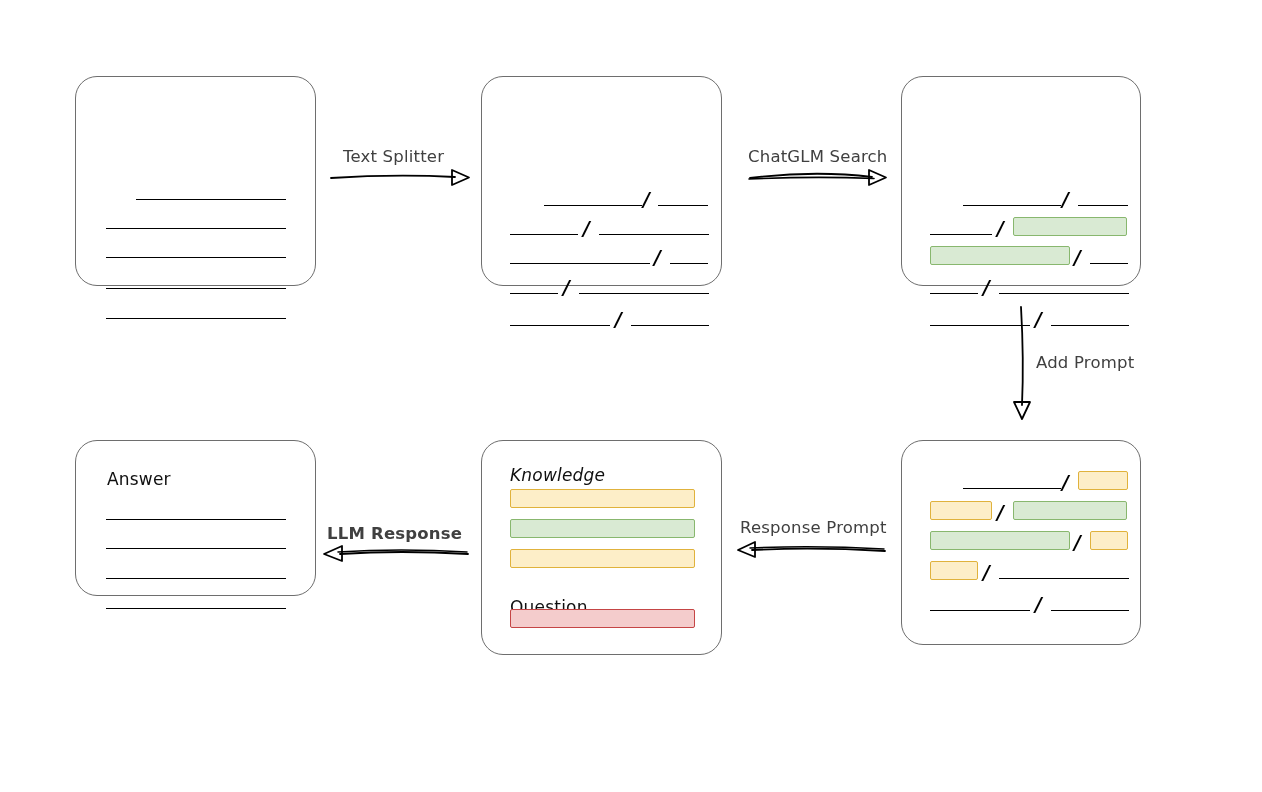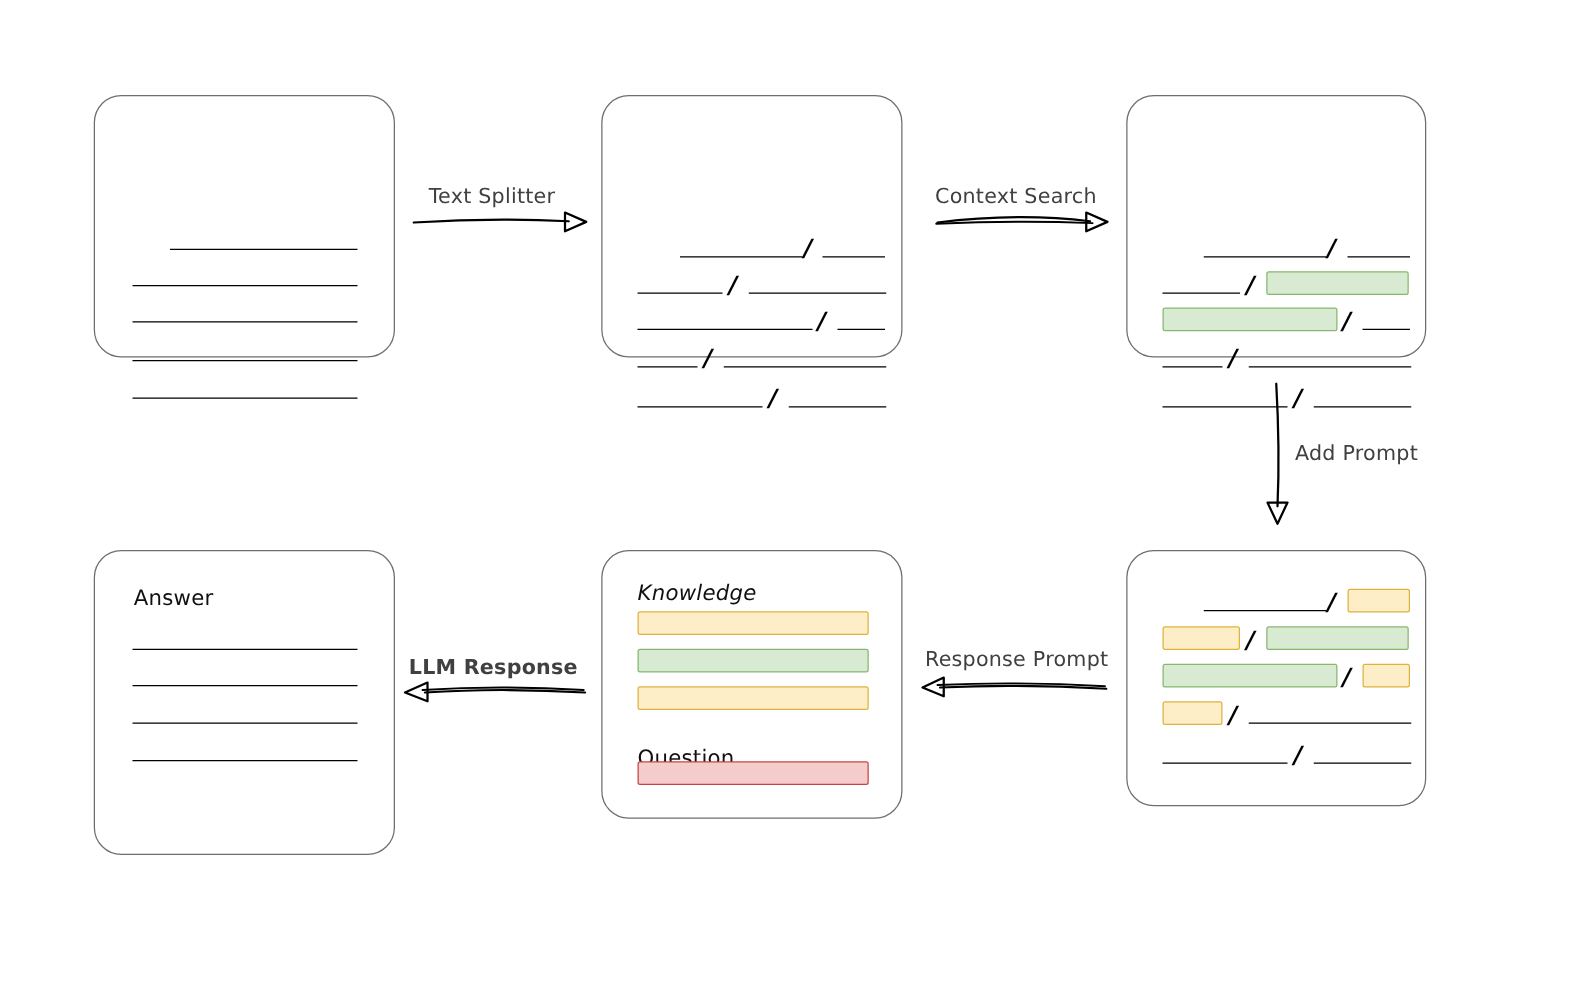--- a/index.html
+++ b/index.html
@@ -156,21 +156,21 @@
         <div class="chip green" style="left: 28px; top: 169px; width: 140px; height: 19px;"></div>
         <div class="slash" style="left: 172px; top: 171px;">/</div>
         <div class="rule" style="left: 188px; top: 186px; width: 38px;"></div>
         <div class="rule" style="left: 28px; top: 216px; width: 48px;"></div>
         <div class="slash" style="left: 81px; top: 201px;">/</div>
         <div class="rule" style="left: 97px; top: 216px; width: 130px;"></div>
         <div class="rule" style="left: 28px; top: 248px; width: 100px;"></div>
         <div class="slash" style="left: 133px; top: 233px;">/</div>
         <div class="rule" style="left: 149px; top: 248px; width: 78px;"></div>
       </div>
-      <div class="doc-box" style="left: 75px; top: 440px; width: 241px; height: 244px;">
+      <div class="doc-box" style="left: 75px; top: 440px; width: 241px; height: 156px;">
         <div class="box-label" style="left: 31px; top: 28px;">Answer</div>
         <div class="rule" style="left: 30px; top: 78px; width: 180px;"></div>
         <div class="rule" style="left: 30px; top: 107px; width: 180px;"></div>
         <div class="rule" style="left: 30px; top: 137px; width: 180px;"></div>
         <div class="rule" style="left: 30px; top: 167px; width: 180px;"></div>
       </div>
       <div class="doc-box" style="left: 481px; top: 440px; width: 241px; height: 215px;">
         <div class="box-label" style="left: 28px; top: 24px; font-style: italic;">Knowledge</div>
         <div class="box-label" style="left: 28px; top: 156px;">Question</div>
         <div class="chip yellow" style="left: 28px; top: 48px; width: 185px; height: 19px;"></div>
@@ -191,19 +191,19 @@
         <div class="chip yellow" style="left: 28px; top: 120px; width: 48px; height: 19px;"></div>
         <div class="slash" style="left: 81px; top: 122px;">/</div>
         <div class="rule" style="left: 97px; top: 137px; width: 130px;"></div>
         <div class="rule" style="left: 28px; top: 169px; width: 100px;"></div>
         <div class="slash" style="left: 133px; top: 154px;">/</div>
         <div class="rule" style="left: 149px; top: 169px; width: 78px;"></div>
       </div>
     </div>
   <div id="labels-root">
       <div class="edge-label" style="left: 343px; top: 147px;">Text Splitter</div>
-      <div class="edge-label" style="left: 748px; top: 147px;">Context Search</div>
+      <div class="edge-label" style="left: 748px; top: 147px;">ChatGLM Search</div>
       <div class="edge-label" style="left: 1036px; top: 353px;">Add Prompt</div>
       <div class="edge-label" style="left: 740px; top: 518px;">Response Prompt</div>
       <div class="edge-label" style="left: 327px; top: 524px; font-weight: bold;">LLM Response</div>
     </div>
 
 </div>
 
 </body></html>

